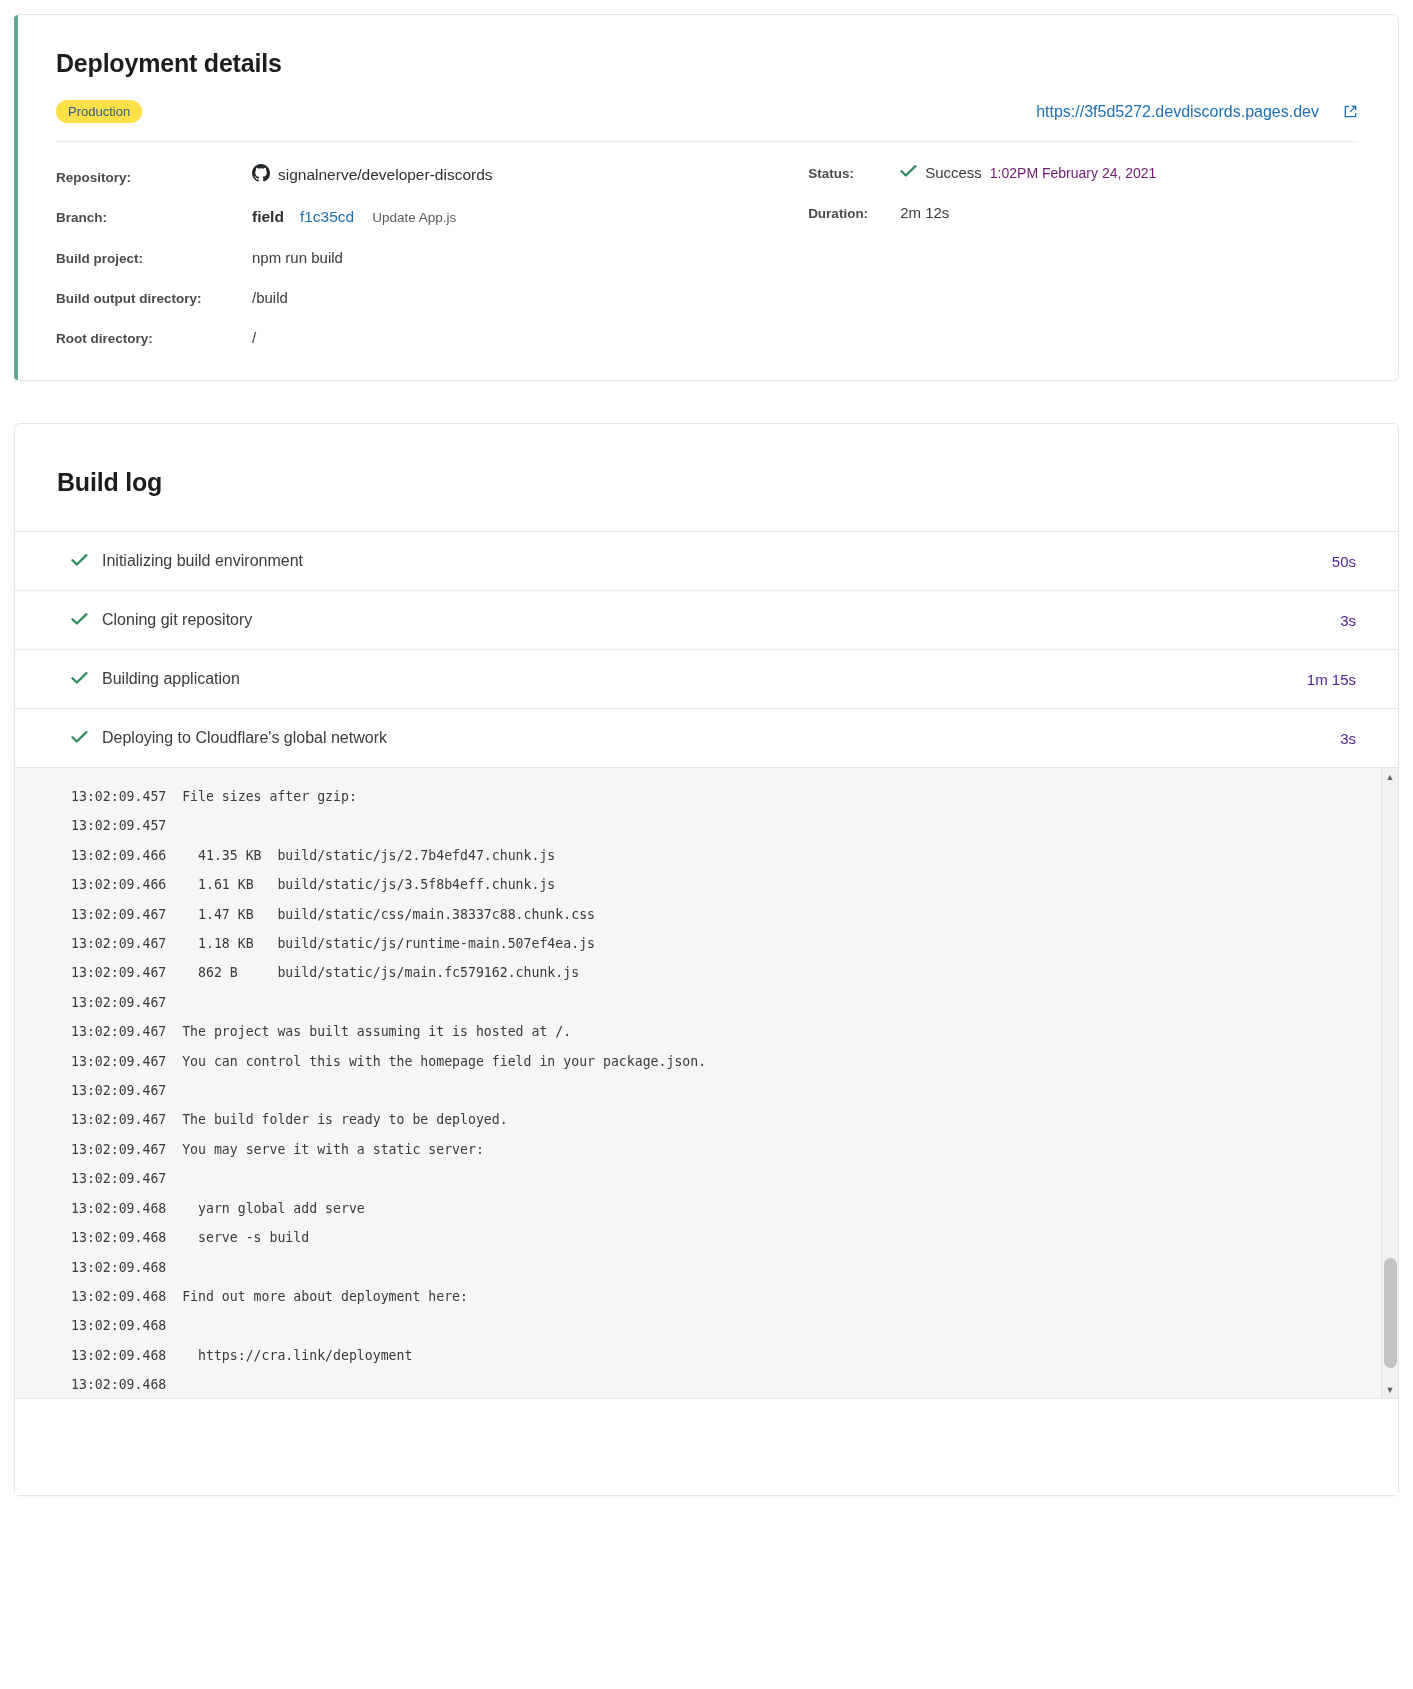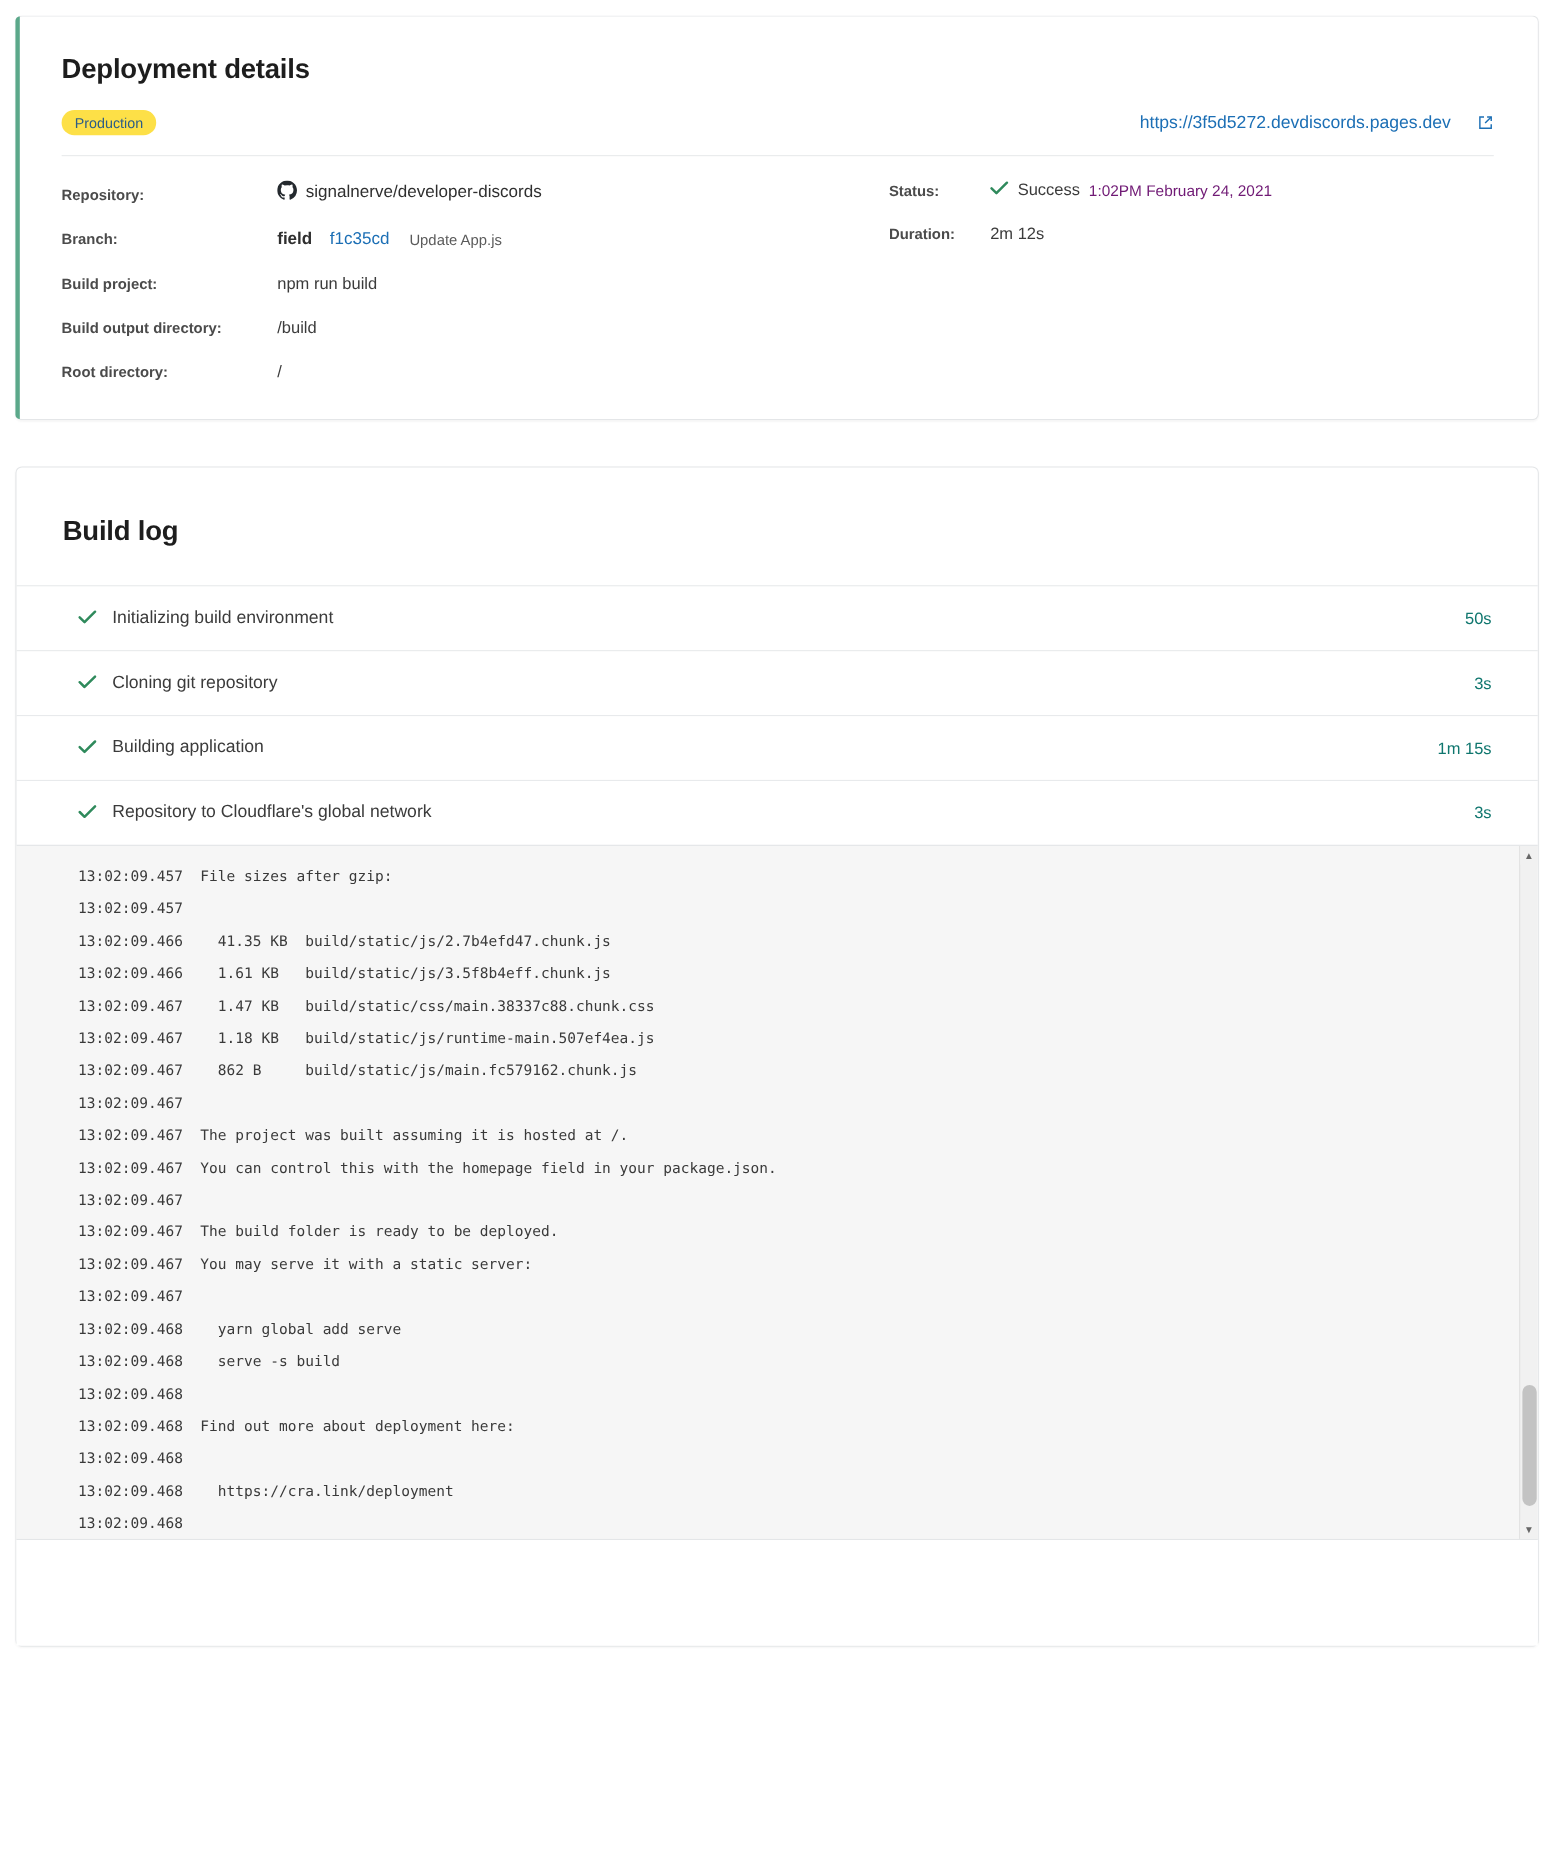--- a/index.html
+++ b/index.html
@@ -113,21 +113,21 @@
     display: flex;
     align-items: center;
     justify-content: space-between;
     padding: 20px 42px 20px 56px;
     border-bottom: 1px solid #e8eaec;
     position: relative;
   }
   .step:last-child { border-bottom: none; }
   .step-left { display: flex; align-items: center; gap: 14px; }
   .step-label { font-size: 16px; color: #3b3b3b; }
-  .step-time { font-size: 15px; color: #0f766e; }
+  .step-time { font-size: 15px; color: #4c1d95; }
 
   .log-wrap {
     position: relative;
     background: #f6f6f6;
     border-top: 1px solid #e4e6e8;
     border-bottom: 1px solid #e4e6e8;
     height: 632px;
     overflow: hidden;
   }
   .log-inner {
@@ -297,21 +297,21 @@
       <span class="step-time">1m 15s</span>
     </div>
 
     <div class="step">
       <div class="step-left">
         <span class="check">
           <svg width="17" height="14" viewBox="0 0 18 14" fill="none" stroke="#2f8a5c" stroke-width="2.4" stroke-linecap="round" stroke-linejoin="round">
               <path d="M1.5 7.2L6.2 11.8L16.3 1.8"></path>
             </svg>
         </span>
-        <span class="step-label">Repository to Cloudflare's global network</span>
+        <span class="step-label">Deploying to Cloudflare's global network</span>
       </div>
       <span class="step-time">3s</span>
     </div>
   </div>
 
   <div class="log-wrap">
     <div class="log-inner" id="log-inner"><span class="log-line">13:02:09.457  File sizes after gzip:</span><span class="log-line">13:02:09.457</span><span class="log-line">13:02:09.466    41.35 KB  build/static/js/2.7b4efd47.chunk.js</span><span class="log-line">13:02:09.466    1.61 KB   build/static/js/3.5f8b4eff.chunk.js</span><span class="log-line">13:02:09.467    1.47 KB   build/static/css/main.38337c88.chunk.css</span><span class="log-line">13:02:09.467    1.18 KB   build/static/js/runtime-main.507ef4ea.js</span><span class="log-line">13:02:09.467    862 B     build/static/js/main.fc579162.chunk.js</span><span class="log-line">13:02:09.467</span><span class="log-line">13:02:09.467  The project was built assuming it is hosted at /.</span><span class="log-line">13:02:09.467  You can control this with the homepage field in your package.json.</span><span class="log-line">13:02:09.467</span><span class="log-line">13:02:09.467  The build folder is ready to be deployed.</span><span class="log-line">13:02:09.467  You may serve it with a static server:</span><span class="log-line">13:02:09.467</span><span class="log-line">13:02:09.468    yarn global add serve</span><span class="log-line">13:02:09.468    serve -s build</span><span class="log-line">13:02:09.468</span><span class="log-line">13:02:09.468  Find out more about deployment here:</span><span class="log-line">13:02:09.468</span><span class="log-line">13:02:09.468    https://cra.link/deployment</span><span class="log-line">13:02:09.468</span></div>
     <div class="log-scroll">
       <div class="sb-arrow up">▲</div>
       <div class="sb-thumb"></div>

